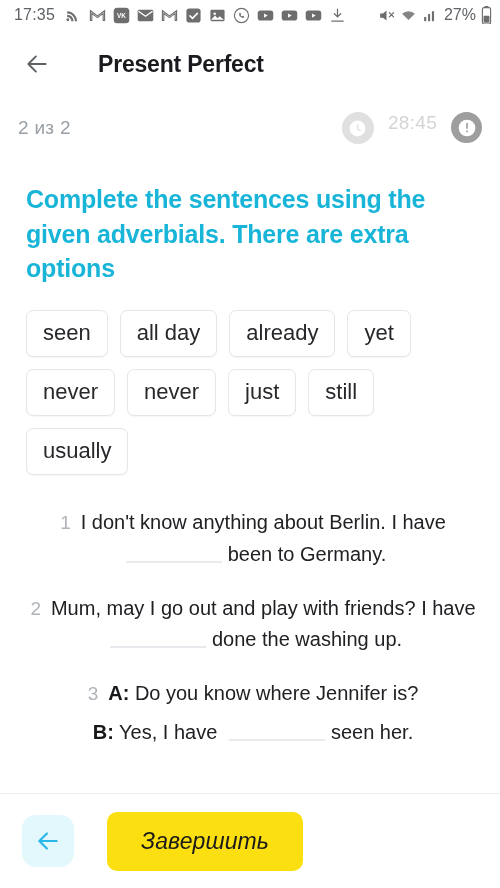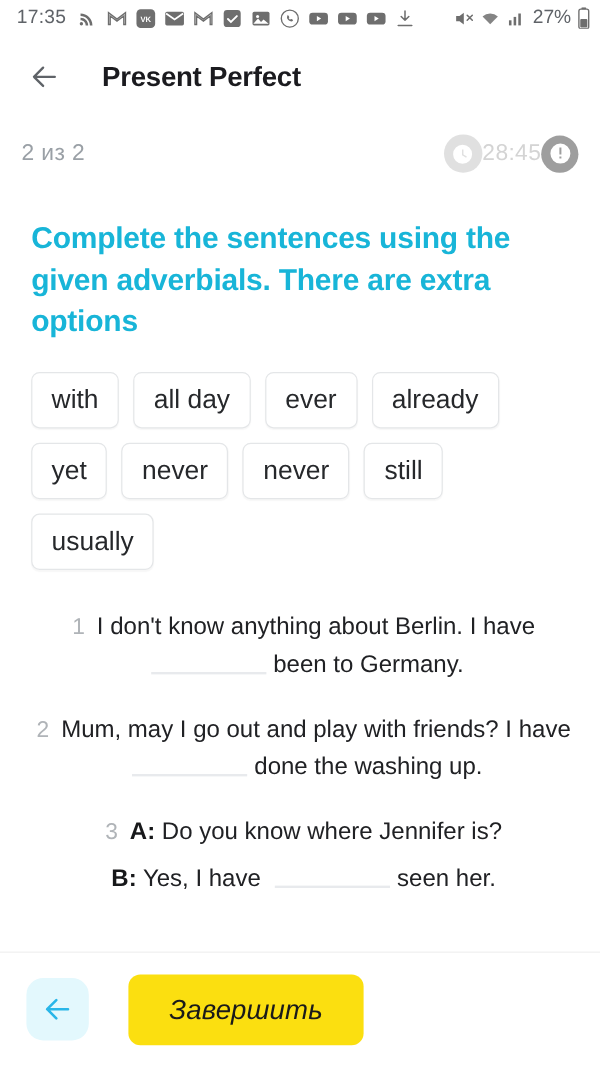--- a/index.html
+++ b/index.html
@@ -29,30 +29,30 @@
     position:absolute; top:36px; left:0; width:500px; height:56px;
     display:flex; align-items:center;
   }
   .back-arrow{
     width:50px; height:50px; margin-left:12px;
     display:flex; align-items:center; justify-content:center; cursor:pointer;
   }
   .back-arrow svg{ width:26px; height:26px; stroke:#5f6368; fill:none; stroke-width:1.8; }
   .page-title{
     font-size:23px; font-weight:700; color:#1b1b1f;
-    margin-left:23px; letter-spacing:-0.2px;
+    margin-left:36px; letter-spacing:-0.2px;
   }
 
   
   .progressrow{
     position:absolute; top:104px; left:0; width:500px; height:48px;
     display:flex; align-items:center; padding:0 18px 0 18px;
   }
   .counter{ font-size:19px; color:#9aa0a6; letter-spacing:.3px; }
-  .prow-right{ margin-left:auto; display:flex; align-items:center; }
+  .prow-right{ margin-left:auto; display:flex; align-items:flex-start; gap:14px; }
   .clock-badge{
     width:32px; height:32px; border-radius:50%; background:#e0e0e0;
     display:flex; align-items:center; justify-content:center;
   }
   .clock-badge svg{ width:19px; height:19px; fill:#fff; }
   .timer-text{ font-size:19px; color:#d4d4d4; letter-spacing:.3px; }
   .warn-badge{
     width:31px; height:31px; border-radius:50%; background:#9e9e9e;
     display:flex; align-items:center; justify-content:center; cursor:pointer;
   }
@@ -264,27 +264,27 @@
           </svg>
       </span>
     </span>
   </div>
 
   <div class="content">
 
     <div class="instruction">Complete the sentences using the given adverbials. There are extra options</div>
 
     <div class="chips">
-      <span class="chip">with</span>
+      <span class="chip">seen</span>
       <span class="chip">all day</span>
-      <span class="chip">ever</span>
       <span class="chip">already</span>
       <span class="chip">yet</span>
       <span class="chip">never</span>
       <span class="chip">never</span>
+      <span class="chip">just</span>
       <span class="chip">still</span>
       <span class="chip">usually</span>
     </div>
 
     <div class="questions">
 
       <div class="q">
         <span class="q-line">
           <span class="q-num">1</span><span>I don't know anything about Berlin. I have</span>
           <span class="blank"></span><span>been to Germany.</span>

